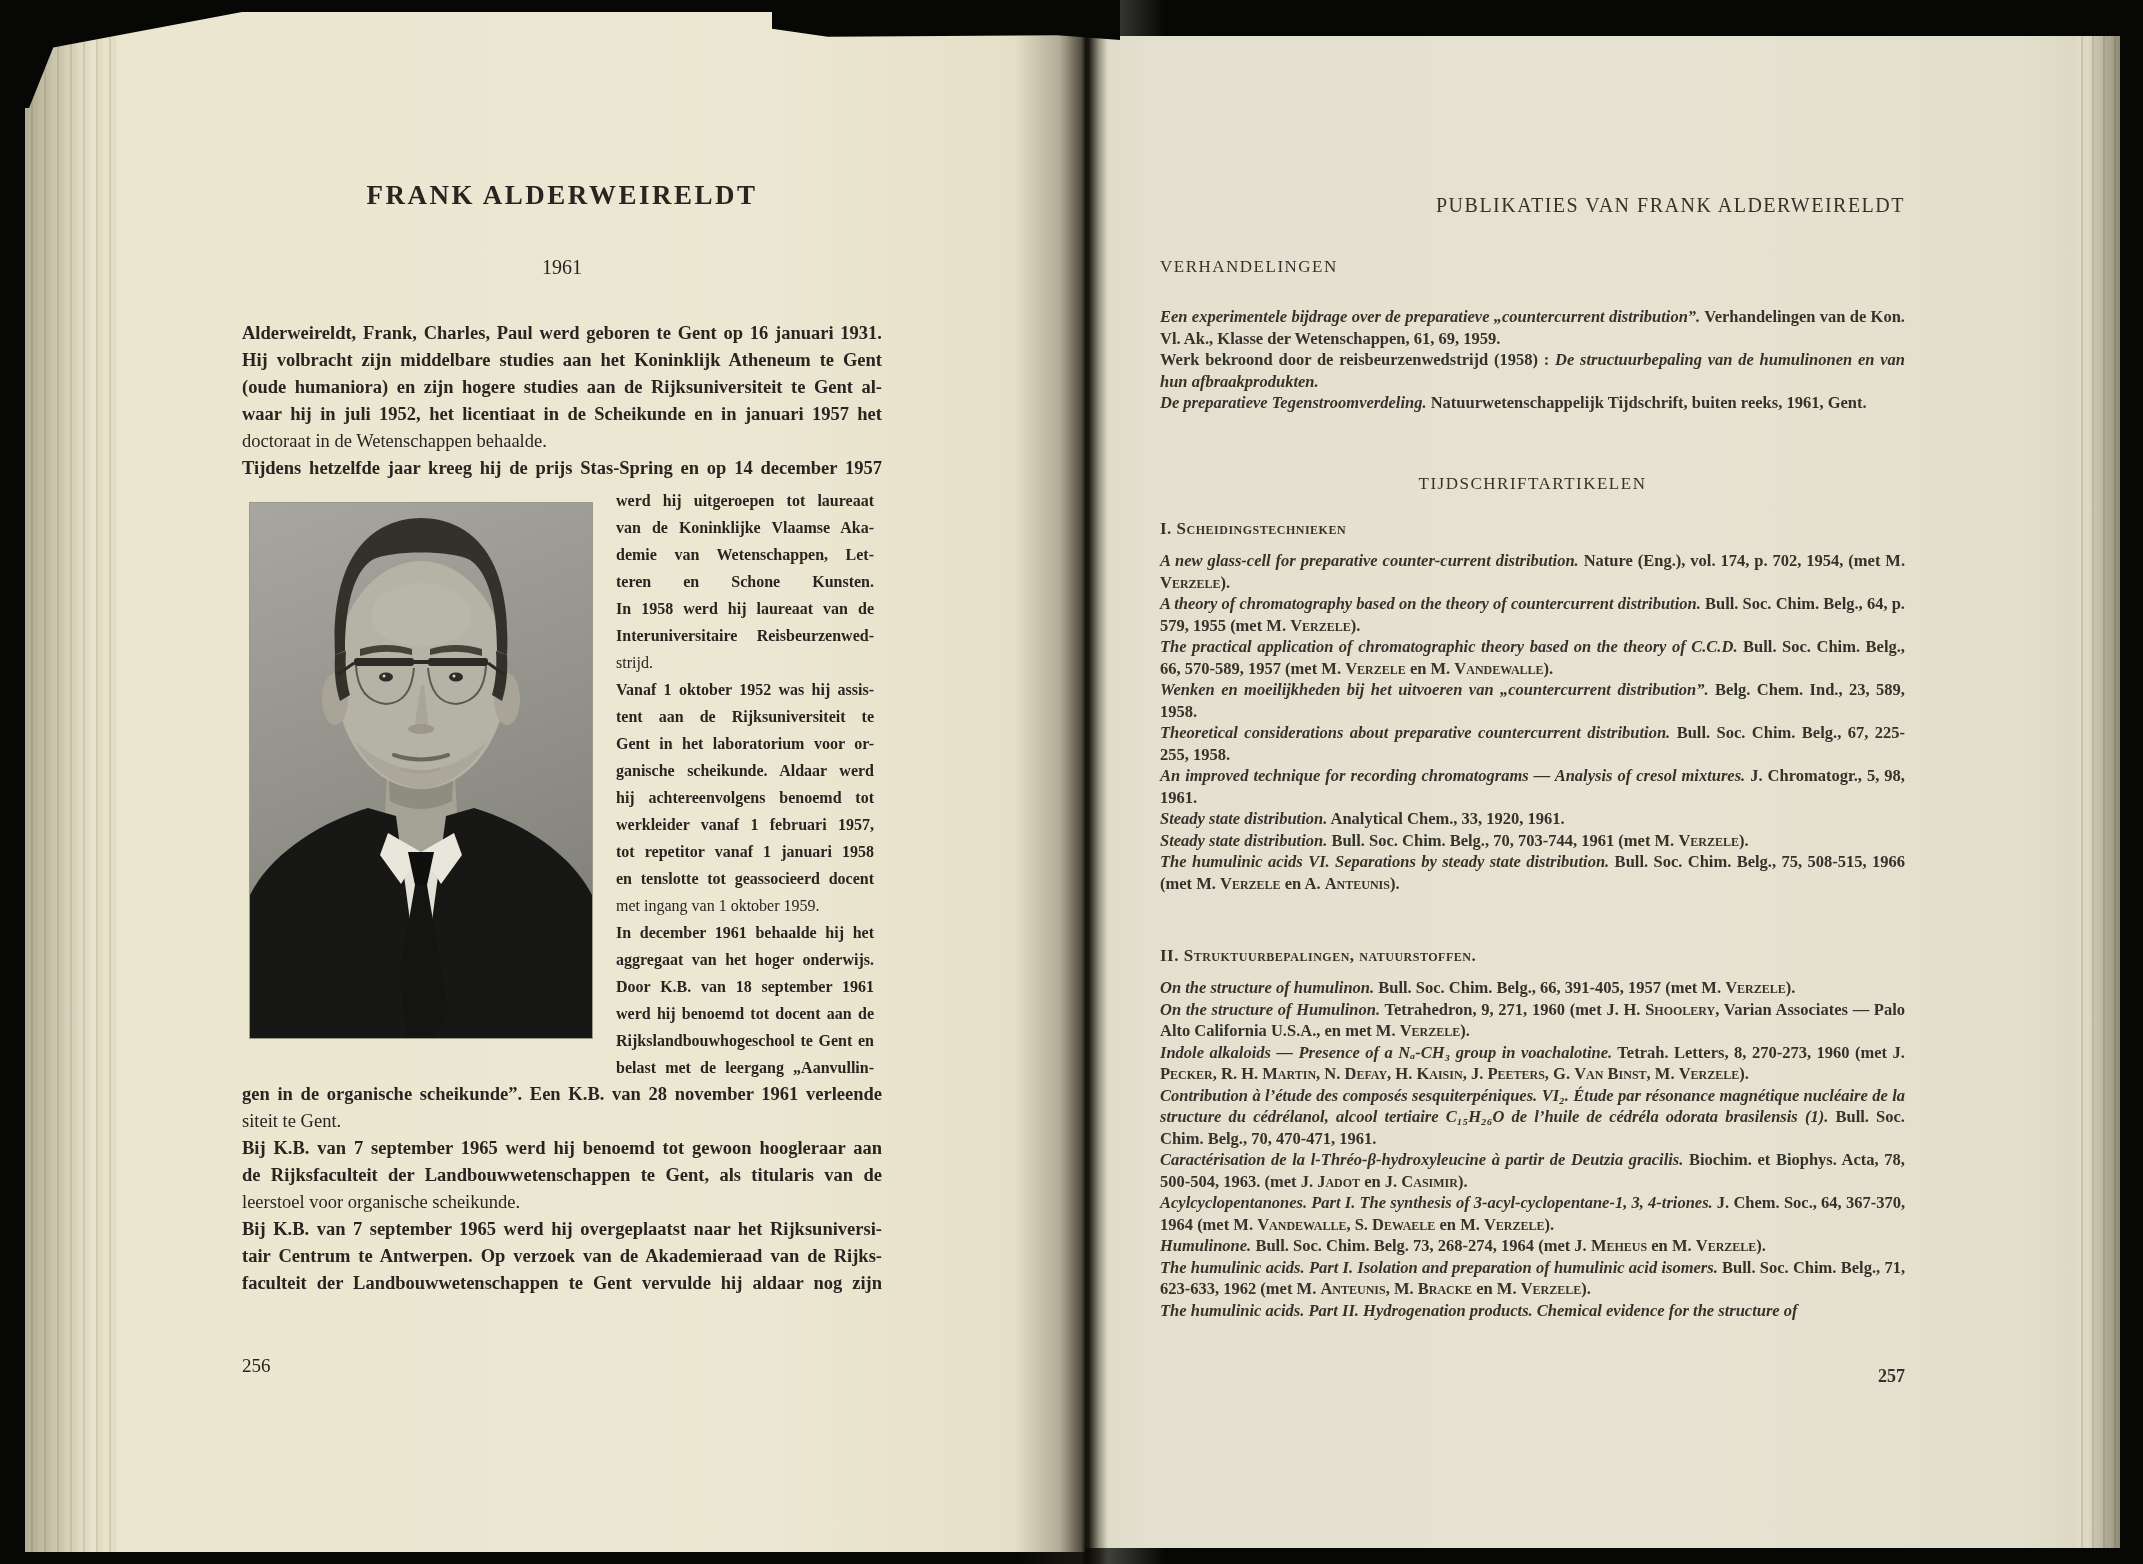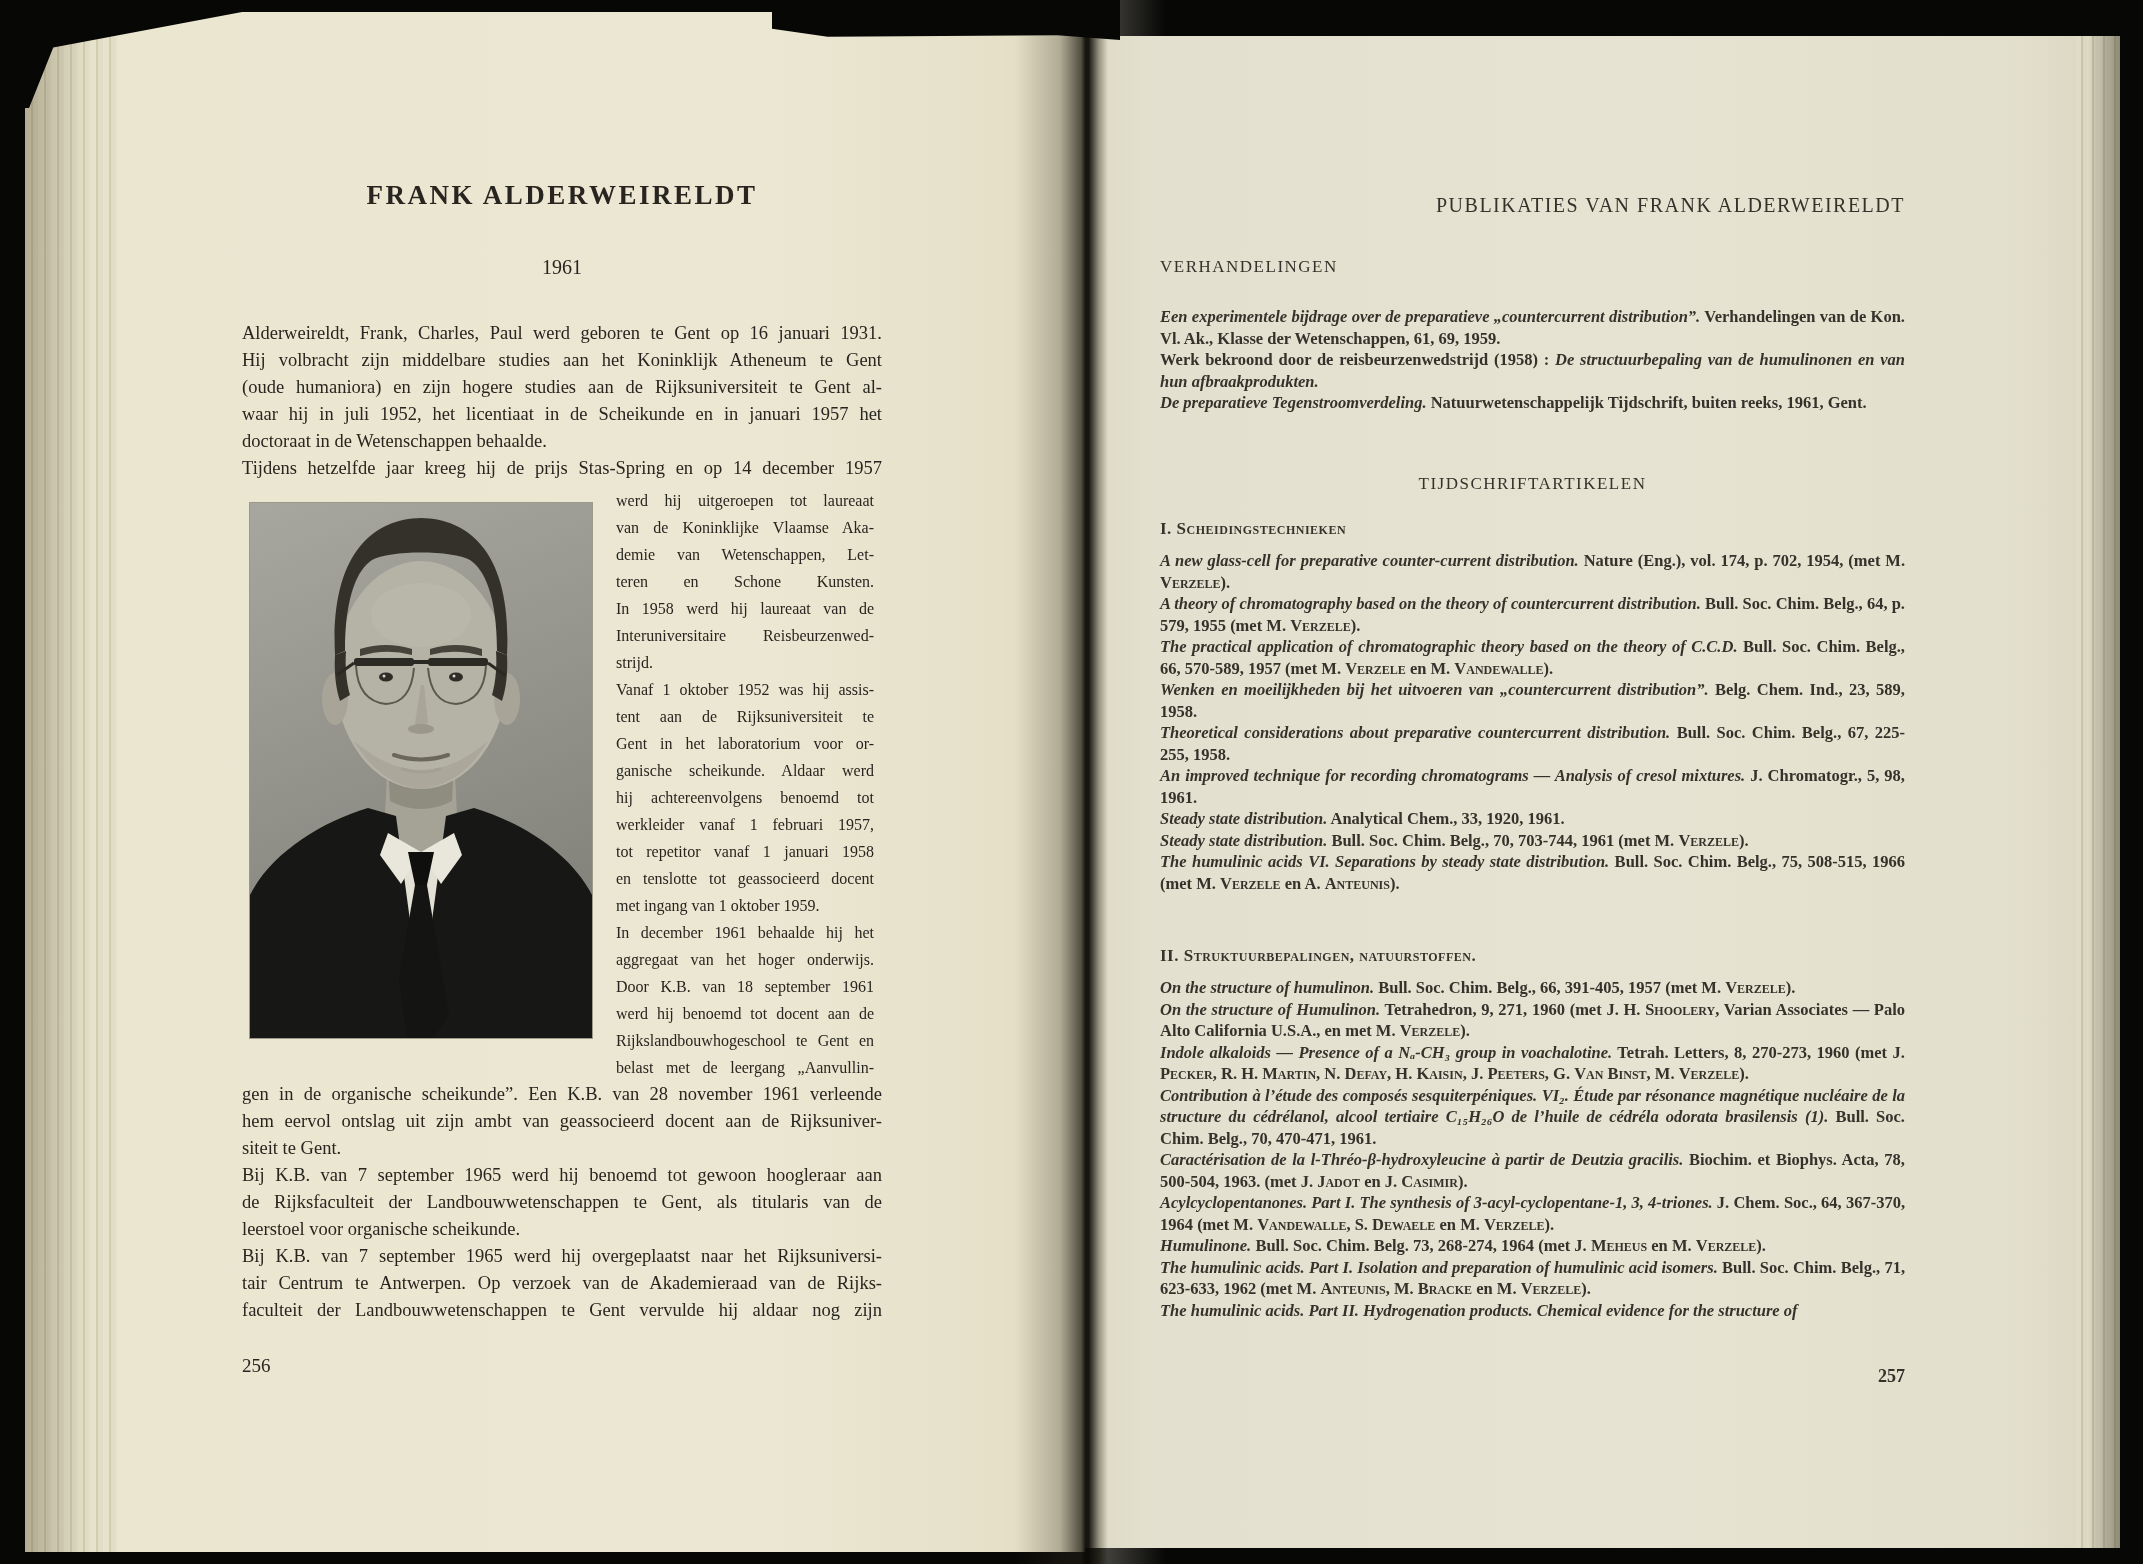--- a/index.html
+++ b/index.html
@@ -47,21 +47,21 @@
   .lp-intro{top:308px;}
   .lp-photoblock{top:475px;height:594px;}
   .photo{position:absolute;left:8px;top:16px;width:342px;height:535px;
     box-shadow:0 0 0 1px rgba(40,36,26,.4);}
   .photo svg{display:block;width:100%;height:100%;}
   .photo-col{position:absolute;left:374px;top:0;width:258px;font-size:16px;line-height:27px;}
   .lp-outro{top:1069px;}
   .lp-pagenum{top:1343px;font-size:19px;text-align:left;}
 
   .tline{text-align:justify;}
-  .jl{text-align-last:justify;}
+  .jl{text-align-last:justify;font-weight:bold;}
   .nl{text-align-last:left;}
 
   
   .rp-block{position:absolute;left:75px;width:745px;font-weight:bold;}
   .rp-header{top:158px;text-align:right;font-size:20px;letter-spacing:1.5px;}
   .rp-s1{top:221px;text-align:left;font-size:17px;letter-spacing:1.5px;}
   .rp-s2{top:438px;text-align:center;font-size:17px;letter-spacing:1.5px;}
   .rp-sub{font-size:17px;font-variant:small-caps;letter-spacing:.5px;}
   .rp-sub1{top:483px;}
   .rp-sub2{top:910px;}
@@ -207,21 +207,20 @@
           <div class="tline jl">Rijkslandbouwhogeschool te Gent en</div>
 
           <div class="tline jl">belast met de leergang „Aanvullin-</div>
         </div>
     </div>
 
     <div class="lp-block lp-body lp-outro">
 
         <div class="tline jl">gen in de organische scheikunde”. Een K.B. van 28 november 1961 verleende</div>
 
-        <div class="tline jl">hem eervol ontslag uit zijn ambt van geassocieerd docent aan de Rijksuniver-</div>
 
         <div class="tline nl">siteit te Gent.</div>
 
         <div class="tline jl">Bij K.B. van 7 september 1965 werd hij benoemd tot gewoon hoogleraar aan</div>
 
         <div class="tline jl">de Rijksfaculteit der Landbouwwetenschappen te Gent, als titularis van de</div>
 
         <div class="tline nl">leerstoel voor organische scheikunde.</div>
 
         <div class="tline jl">Bij K.B. van 7 september 1965 werd hij overgeplaatst naar het Rijksuniversi-</div>

